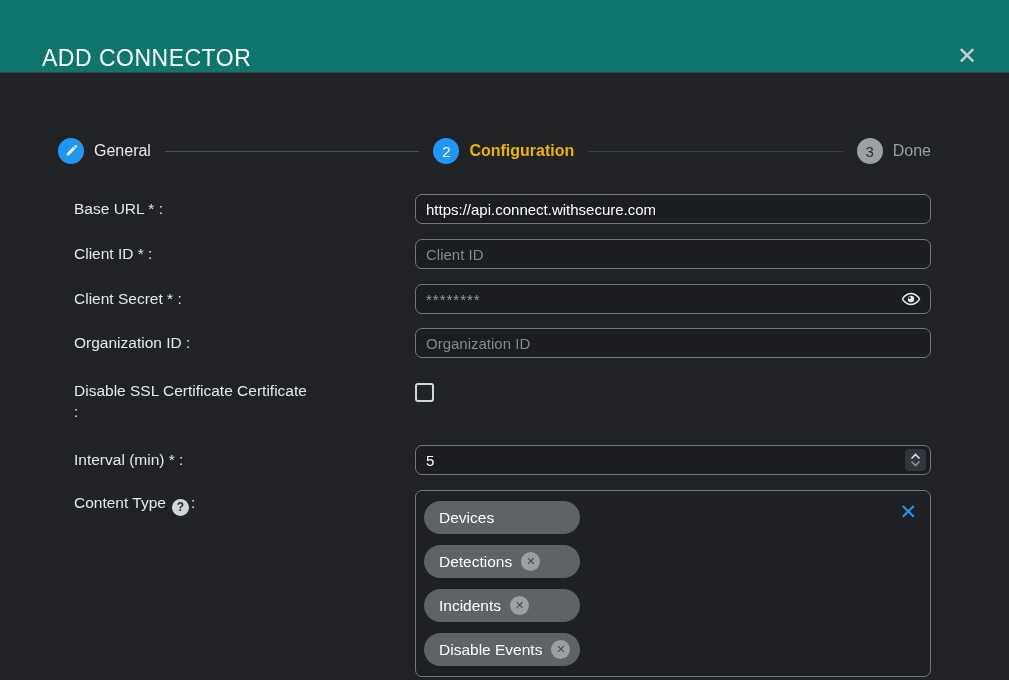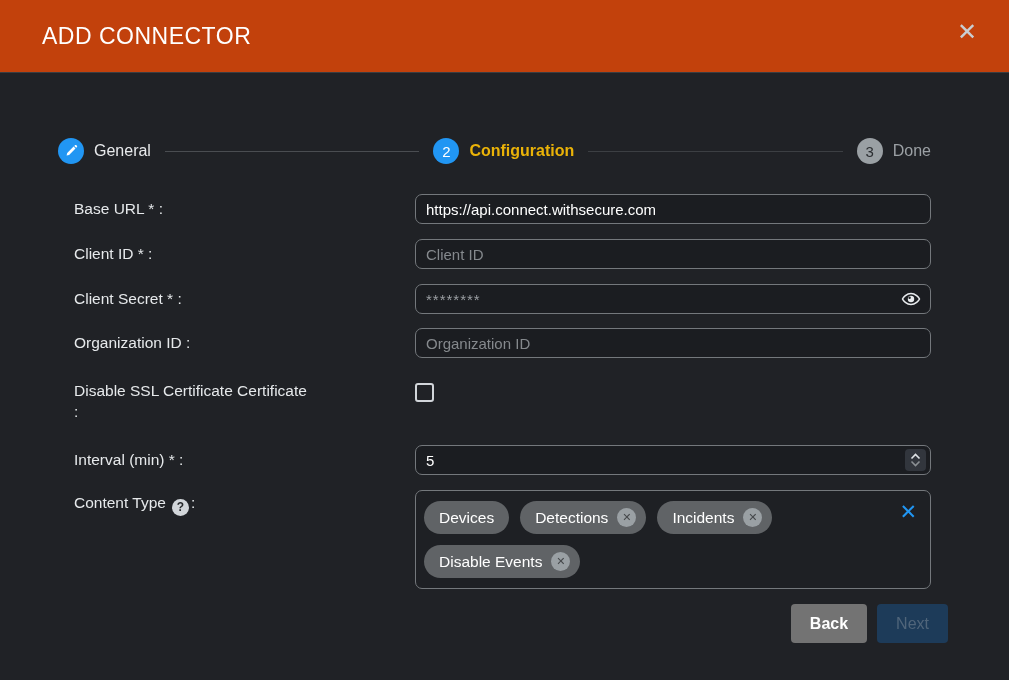--- a/index.html
+++ b/index.html
@@ -8,23 +8,23 @@
     background: #202226;
     font-family: "Liberation Sans", sans-serif;
     color: #eef0f2;
     overflow: hidden;
   }
   .dialog { width: 1009px; height: 680px; display: flex; flex-direction: column; }
 
   
   .header {
     height: 73px;
-    background: #c2410c;
+    background: #0f766e;
     border-bottom: 1px solid #3a3d41;
-    display: flex; align-items: center;
+    display: flex; align-items: flex-end;
     padding: 0 28px 0 42px;
     flex: 0 0 auto;
   }
   .title { font-size: 23px; font-weight: 400; letter-spacing: 0.5px; color: #ffffff; flex: 1; }
   .close-btn {
     background: none; border: none; cursor: pointer;
     color: #c9ced2; font-size: 24px; line-height: 1; padding: 4px;
     margin-top: -8px;
   }
 
@@ -89,21 +89,21 @@
     background: #32363d; border-radius: 4px;
     display: flex; flex-direction: column; align-items: center; justify-content: center;
     cursor: pointer; border: none; padding: 0;
   }
 
   
   .tags-box {
     border: 1px solid #74787c; border-radius: 7px;
     min-height: 88px; padding: 10px 40px 10px 8px;
     display: flex; flex-wrap: wrap; gap: 11px; align-content: flex-start;
-    position: relative; background: #1e2024;
+    position: relative; background: #1e2024; flex-direction: column;
   }
   .tag {
     background: #606366; border-radius: 17px;
     height: 33px; padding: 0 15px;
     display: flex; align-items: center; gap: 9px;
     font-size: 15.5px; color: #ffffff; white-space: nowrap;
   }
   .tag-remove {
     width: 19px; height: 19px; border-radius: 50%;
     background: #9aa0a4; color: #45484b;

